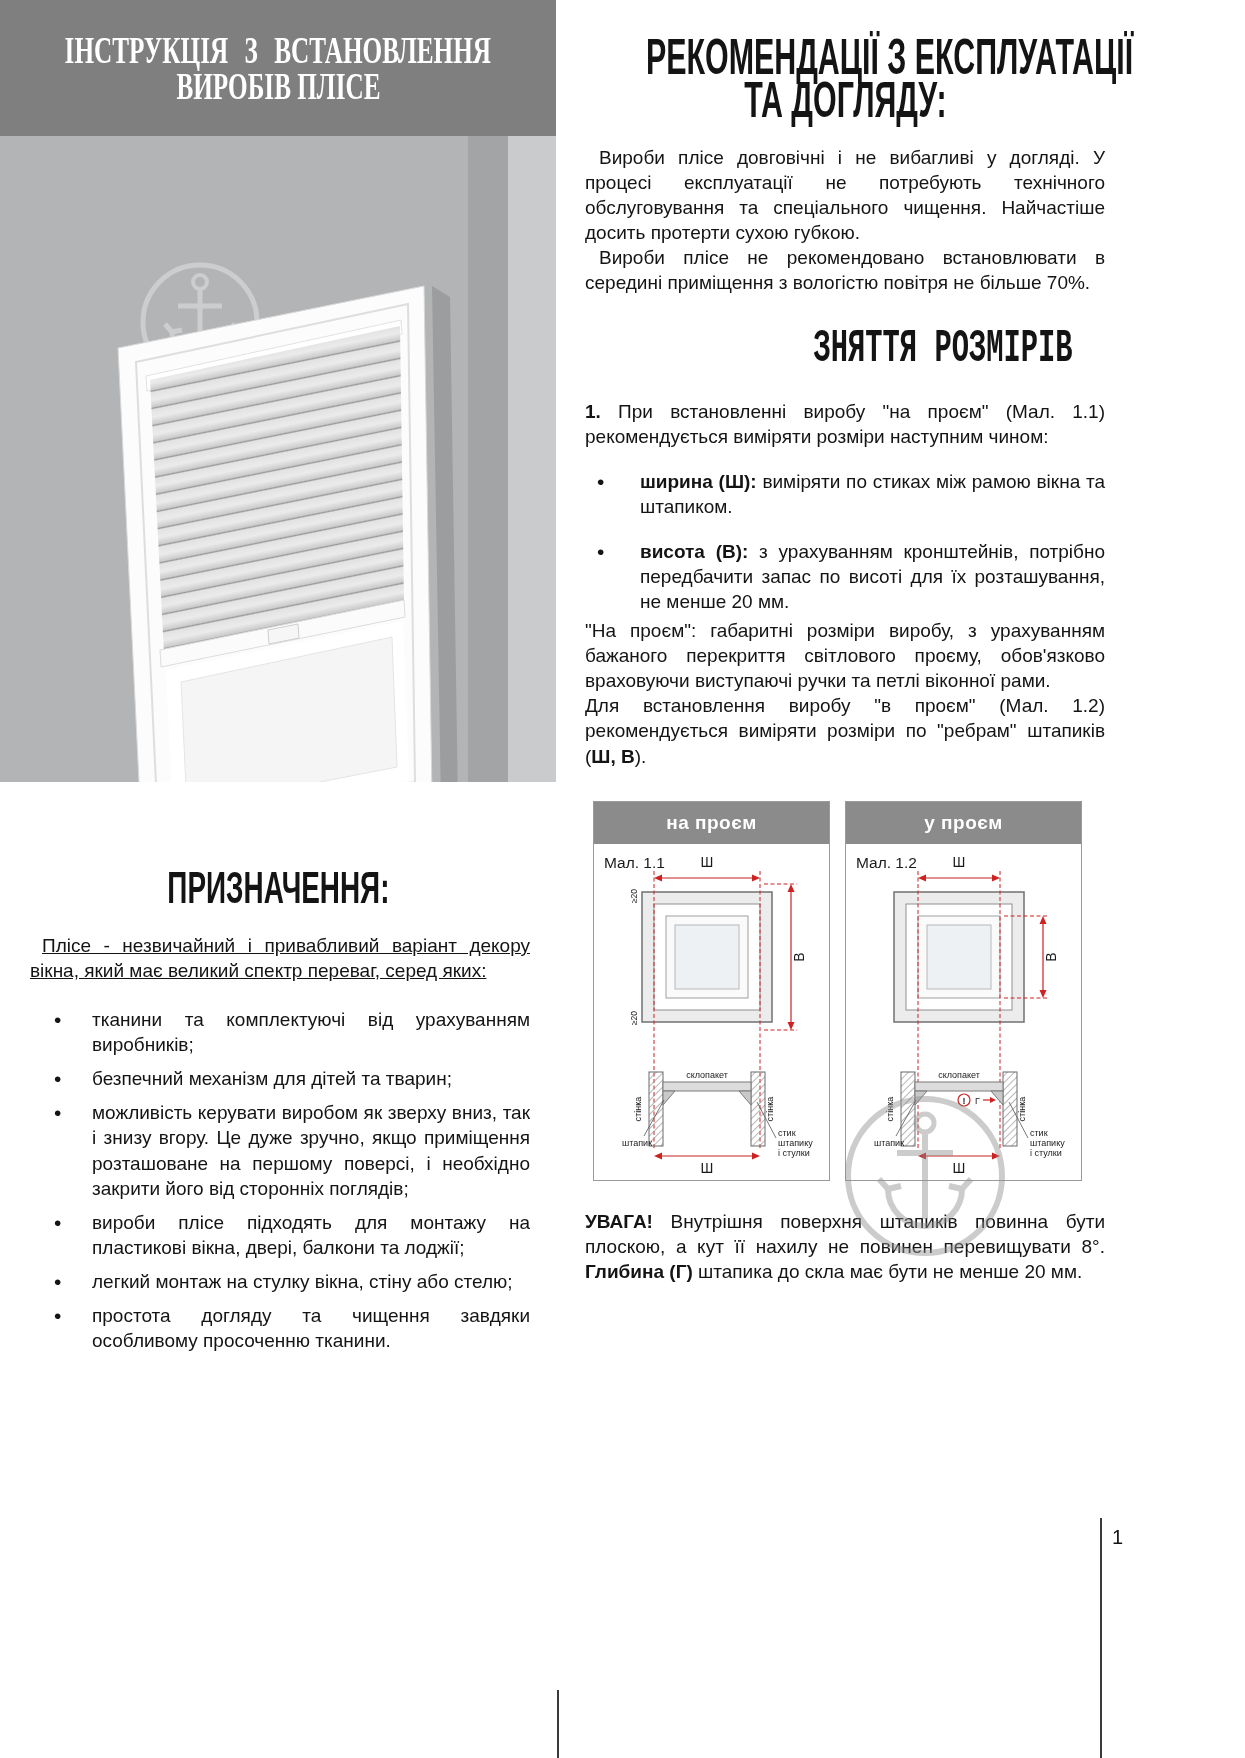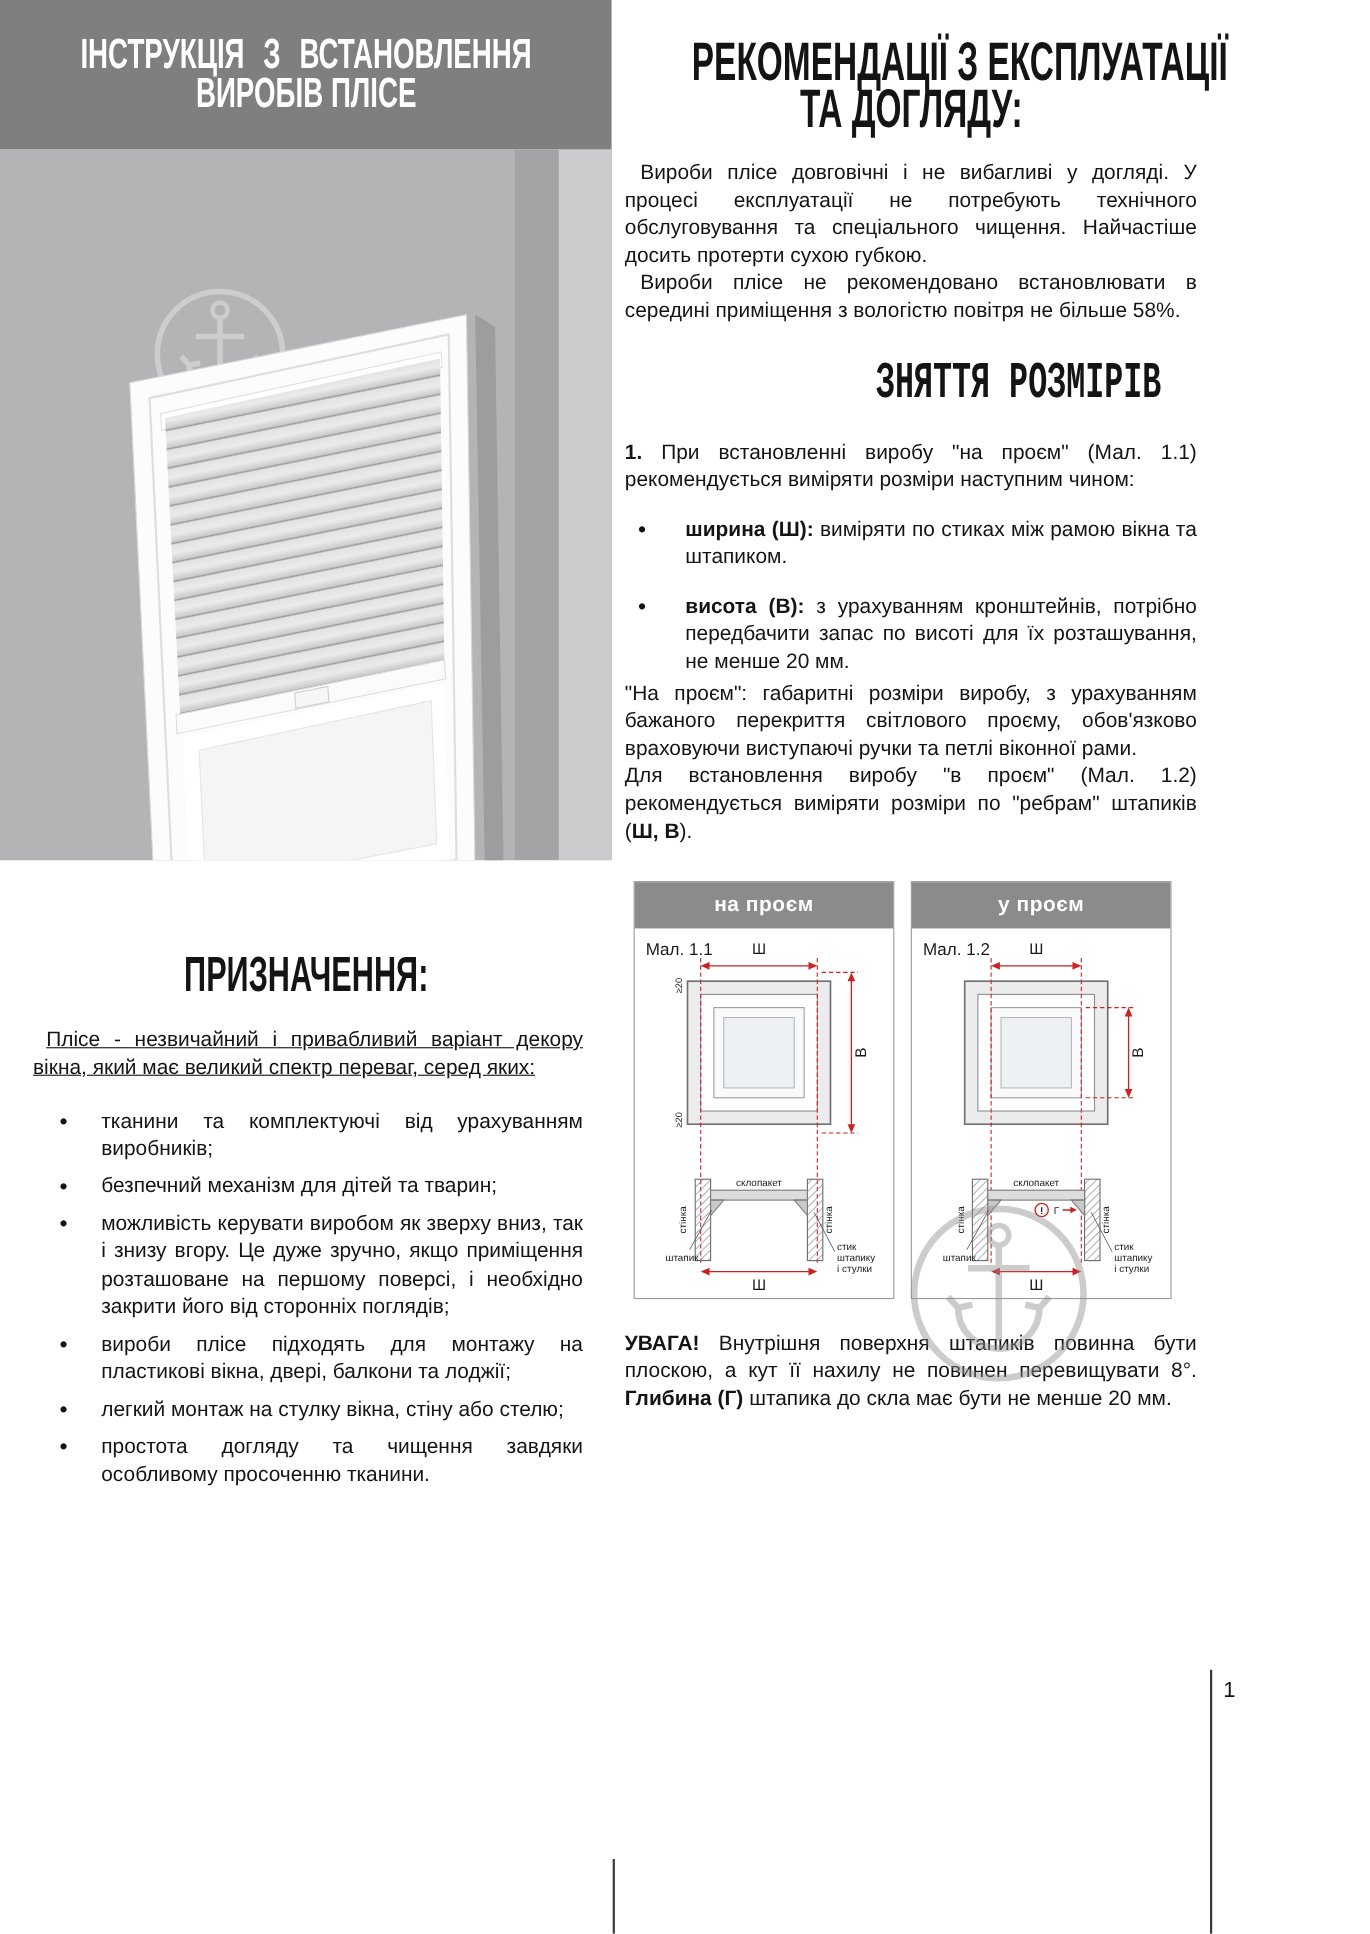--- a/index.html
+++ b/index.html
@@ -6,36 +6,36 @@
   body {
     width:1245px; height:1758px; position:relative; background:#ffffff;
     font-family:"Liberation Sans","DejaVu Sans",sans-serif; color:#141414;
     overflow:hidden;
   }
   .cond { display:inline-block; transform:scale(.84,1.28); transform-origin:center; white-space:nowrap; }
 
   
   .left-col { position:absolute; left:0; top:0; width:556px; }
   .banner { height:136px; background:#7f7f7f; color:#fff; display:flex; flex-direction:column;
-            align-items:center; justify-content:center; gap:2px; text-align:center; }
+            align-items:center; justify-content:center; gap:2px; text-align:center;font-family:Liberation Serif, serif; }
   .banner .cond { font-weight:700; font-size:30px; line-height:1.12; }
   .banner .ws { word-spacing:12px; }
   .photo { width:556px; height:646px; background:#b2b4b6; }
   .photo-svg { display:block; width:556px; height:646px; }
   .sec-heading { margin-top:86px; text-align:center; font-weight:700; }
   .sec-heading .cond { font-size:34px; transform:scale(.82,1.32); }
   .body-text { font-size:19px; line-height:1.32; text-align:justify; }
   .purpose-intro { margin:26px 26px 15px 30px; text-indent:12px;text-decoration:underline; }
   .left-list { margin:24px 26px 0 30px; list-style:none; }
   .left-list li { position:relative; padding-left:62px; margin-top:9px; text-align:justify;
                   font-size:19px; line-height:1.32; }
   .left-list li::before { content:"•"; position:absolute; left:24px; top:-1px; font-size:21px; }
 
   
-  .right-col { position:absolute; left:568px; top:0; width:520px; }
+  .right-col { position:absolute; left:585px; top:0; width:520px; }
   .care-heading { margin-top:36px; text-align:center; font-weight:700; line-height:1.12; }
   .care-heading .cond { font-size:38px; transform:scale(.80,1.30); }
   .care1 { margin-top:24px; text-indent:14px; }
   .care2 { margin-top:0; text-indent:14px; }
   .care3 { margin-top:24px; text-indent:14px; }
   .measuring-heading { margin-top:32px; text-align:right; font-weight:700;font-family:Liberation Mono, monospace; }
   .measuring-heading .cond { font-size:36px; transform:scale(.80,1.30); }
   .step { margin-top:30px; }
   .dot-list { margin-top:4px; list-style:none; }
   .dot-list li { position:relative; padding-left:55px; margin-top:20px; text-align:justify;
@@ -124,21 +124,21 @@
     <li>простота догляду та чищення завдяки особливому просоченню тканини.</li>
   </ul>
 </div>
 
 <div class="right-col">
   <h1 class="care-heading">
     <span class="cond">РЕКОМЕНДАЦІЇ З ЕКСПЛУАТАЦІЇ</span><br>
     <span class="cond">ТА ДОГЛЯДУ:</span>
   </h1>
   <p class="body-text care1">Вироби плісе довговічні і не вибагливі у догляді. У процесі експлуатації не потребують технічного обслуговування та спеціального чищення. Найчастіше досить протерти сухою губкою.</p>
-  <p class="body-text care2">Вироби плісе не рекомендовано встановлювати в середині приміщення з вологістю повітря не більше 58%.</p>
+  <p class="body-text care2">Вироби плісе не рекомендовано встановлювати в середині приміщення з вологістю повітря не більше 70%.</p>
 
   <h2 class="measuring-heading">
     <span class="cond">ЗНЯТТЯ РОЗМІРІВ</span>
   </h2>
   <p class="body-text step"><b>1.</b><span> При встановленні виробу "на проєм" (Мал. 1.1) рекомендується виміряти розміри наступним чином:</span></p>
 
   <ul class="dot-list">
     <li><b>ширина (Ш):</b><span> виміряти по стиках між рамою вікна та штапиком.</span></li>
     <li><b>висота (В):</b><span> з урахуванням кронштейнів, потрібно передбачити запас по висоті для їх розташування, не менше 20 мм.</span></li>
   </ul>

